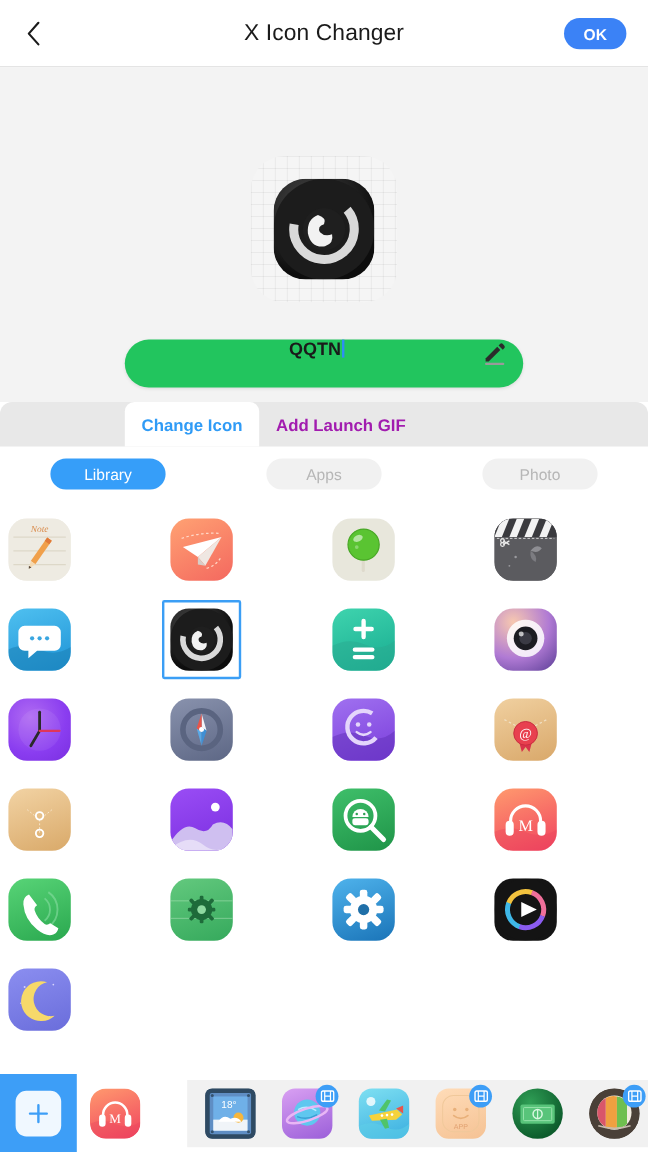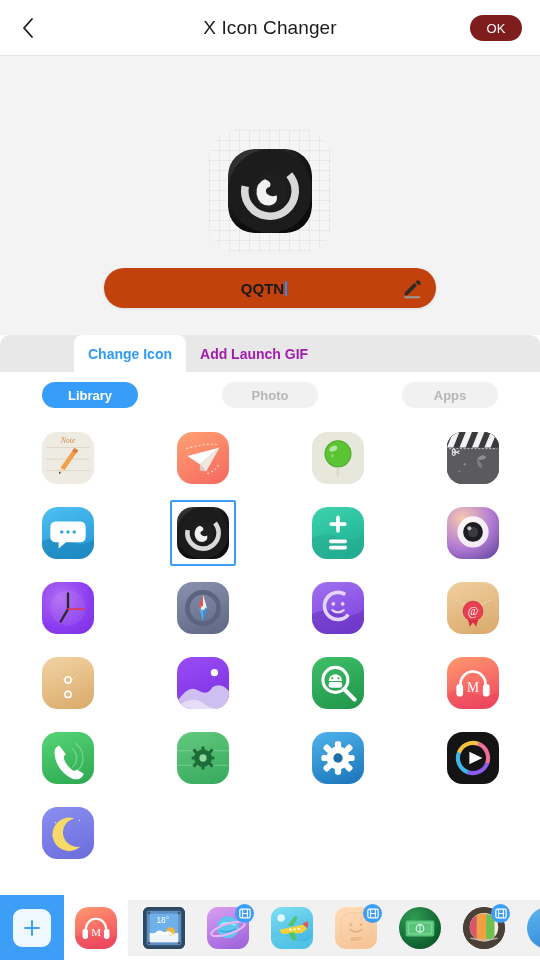--- a/index.html
+++ b/index.html
@@ -23,21 +23,21 @@
   }
   .back-btn svg { display: block; }
   .header-title {
     position: absolute; left: 0; right: 0; text-align: center;
     font-size: 19px; color: #1b1b1b; letter-spacing: .1px;
     pointer-events: none;
   }
   .ok-btn {
     position: absolute; right: 18px; top: 15px;
     width: 52px; height: 26px; border-radius: 13px;
-    background: #7f1d1d; color: #fff; font-size: 13px; font-weight: normal;
+    background: #3b82f6; color: #fff; font-size: 13px; font-weight: bold;
     display: flex; align-items: center; justify-content: center;
     cursor: pointer; border: none;
   }
 
   
   .upper {
     position: absolute; top: 56px; left: 0; width: 540px; height: 279px;
     background: #f3f3f3;
   }
   .preview-wrap {
@@ -56,72 +56,72 @@
 
   
   .sq {
     border-radius: 32%;
     position: relative; overflow: hidden;
     display: flex; align-items: center; justify-content: center;
   }
 
   
   .name-field {
-    position: absolute; top: 268px; left: 104px;
+    position: absolute; top: 283px; left: 104px;
     width: 332px; height: 40px; border-radius: 20px;
-    background: #c2410c; box-shadow: 0 1px 3px rgba(0,0,0,.10);
-    display: flex; align-items: center;
+    background: #22c55e; box-shadow: 0 1px 3px rgba(0,0,0,.10);
+    display: flex; align-items: flex-start;
   }
   .name-value {
     flex: 1; text-align: center; font-size: 15px; font-weight: bold; color: #1a1a1a;
     position: relative; padding-left: 36px;
   }
   .caret {
     display: inline-block; width: 2px; height: 15px; background: #2f8ef4;
     vertical-align: -2px; margin-left: 1px;
   }
   .edit-icon { width: 48px; display: flex; align-items: center; justify-content: center; cursor: pointer; }
 
   
   .tabstrip {
     position: absolute; top: 335px; left: 0; width: 540px; height: 37px;
     background: #e8e8e8; border-radius: 10px 10px 0 0;
-    display: flex; align-items: flex-end; padding-left: 74px;
+    display: flex; align-items: flex-end; padding-left: 104px;
   }
   .tab {
     height: 37px; padding: 0 14px; display: flex; align-items: center;
     font-size: 14px; font-weight: bold; color: #a21caf; cursor: pointer;
     border-radius: 8px 8px 0 0;
   }
   .tab.active { background: #ffffff; color: #2f9bf6; }
 
   
   .segments {
     position: absolute; top: 382px; left: 0; width: 540px; height: 26px;
     display: flex;
   }
   .seg-cell { flex: 1; display: flex; justify-content: center; }
   .seg {
     width: 96px; height: 26px; border-radius: 13px;
     display: flex; align-items: center; justify-content: center;
-    font-size: 13px; font-weight: bold; color: #b6b6b6; background: #f1f1f1;
+    font-size: 13px; font-weight: normal; color: #b6b6b6; background: #f1f1f1;
     cursor: pointer;
   }
   .seg.active { background: #369ef9; color: #ffffff; }
 
   
   .grid {
     position: absolute; top: 420px; left: 0; width: 540px; height: 475px;
     background: #ffffff;
     display: grid;
     grid-template-columns: repeat(4, 1fr);
     grid-auto-rows: 75px;
     align-content: start;
   }
-  .cell { display: flex; align-items: center; justify-content: center; cursor: pointer; }
+  .cell { display: flex; align-items: center; justify-content: flex-start; cursor: pointer; }
   .cell .frame {
     width: 66px; height: 66px; display: flex; align-items: center; justify-content: center;
     border: 2px solid transparent; border-radius: 2px; background: transparent;
   }
   .cell.selected .frame { border-color: #3b9ef5; background: #ffffff; }
   .ic { width: 52px; height: 52px; }
 
   
   .dock {
     position: absolute; left: 0; bottom: 0; width: 540px; height: 65px;
@@ -131,21 +131,21 @@
     width: 64px; height: 65px; background: #3d9ef7;
     display: flex; align-items: center; justify-content: center; cursor: pointer;
   }
   .add-inner {
     width: 38px; height: 38px; border-radius: 9px; background: #f0f8ff;
     display: flex; align-items: center; justify-content: center;
   }
   .dock-single { width: 64px; display: flex; align-items: center; justify-content: center; }
   .tray {
     flex: 1; height: 56px; background: #f1f1f1; display: flex; align-items: center;
-    overflow: hidden; padding-left: 4px;
+    overflow: hidden; padding-left: 4px; margin-left: 28px;
   }
   .tray-item {
     position: relative; width: 64px; min-width: 64px; height: 56px;
     display: flex; align-items: center; justify-content: center; cursor: pointer;
   }
   .badge {
     position: absolute; top: 4px; right: 6px; width: 19px; height: 19px;
     border-radius: 50%; background: #3d9ef7;
     display: flex; align-items: center; justify-content: center;
   }
@@ -199,24 +199,24 @@
   <div class="tabstrip">
     <div class="tab active">Change Icon</div>
     <div class="tab">Add Launch GIF</div>
   </div>
 
   <div class="segments">
     <div class="seg-cell">
         <div class="seg active">Library</div>
       </div>
     <div class="seg-cell">
+        <div class="seg">Apps</div>
+      </div>
+    <div class="seg-cell">
         <div class="seg">Photo</div>
-      </div>
-    <div class="seg-cell">
-        <div class="seg">Apps</div>
       </div>
   </div>
 
   <div class="grid" id="icon-grid">
       <div class="cell">
         <div class="frame">
           <div class="ic">
             <div style="width:100%;height:100%;border-radius:30%;background:#efece4;position:relative;overflow:hidden;display:flex;align-items:center;justify-content:center;">
               <svg viewBox="0 0 100 100" width="100%" height="100%" style="display:block">
                 <rect width="100" height="100" fill="#eeebe2"></rect>

